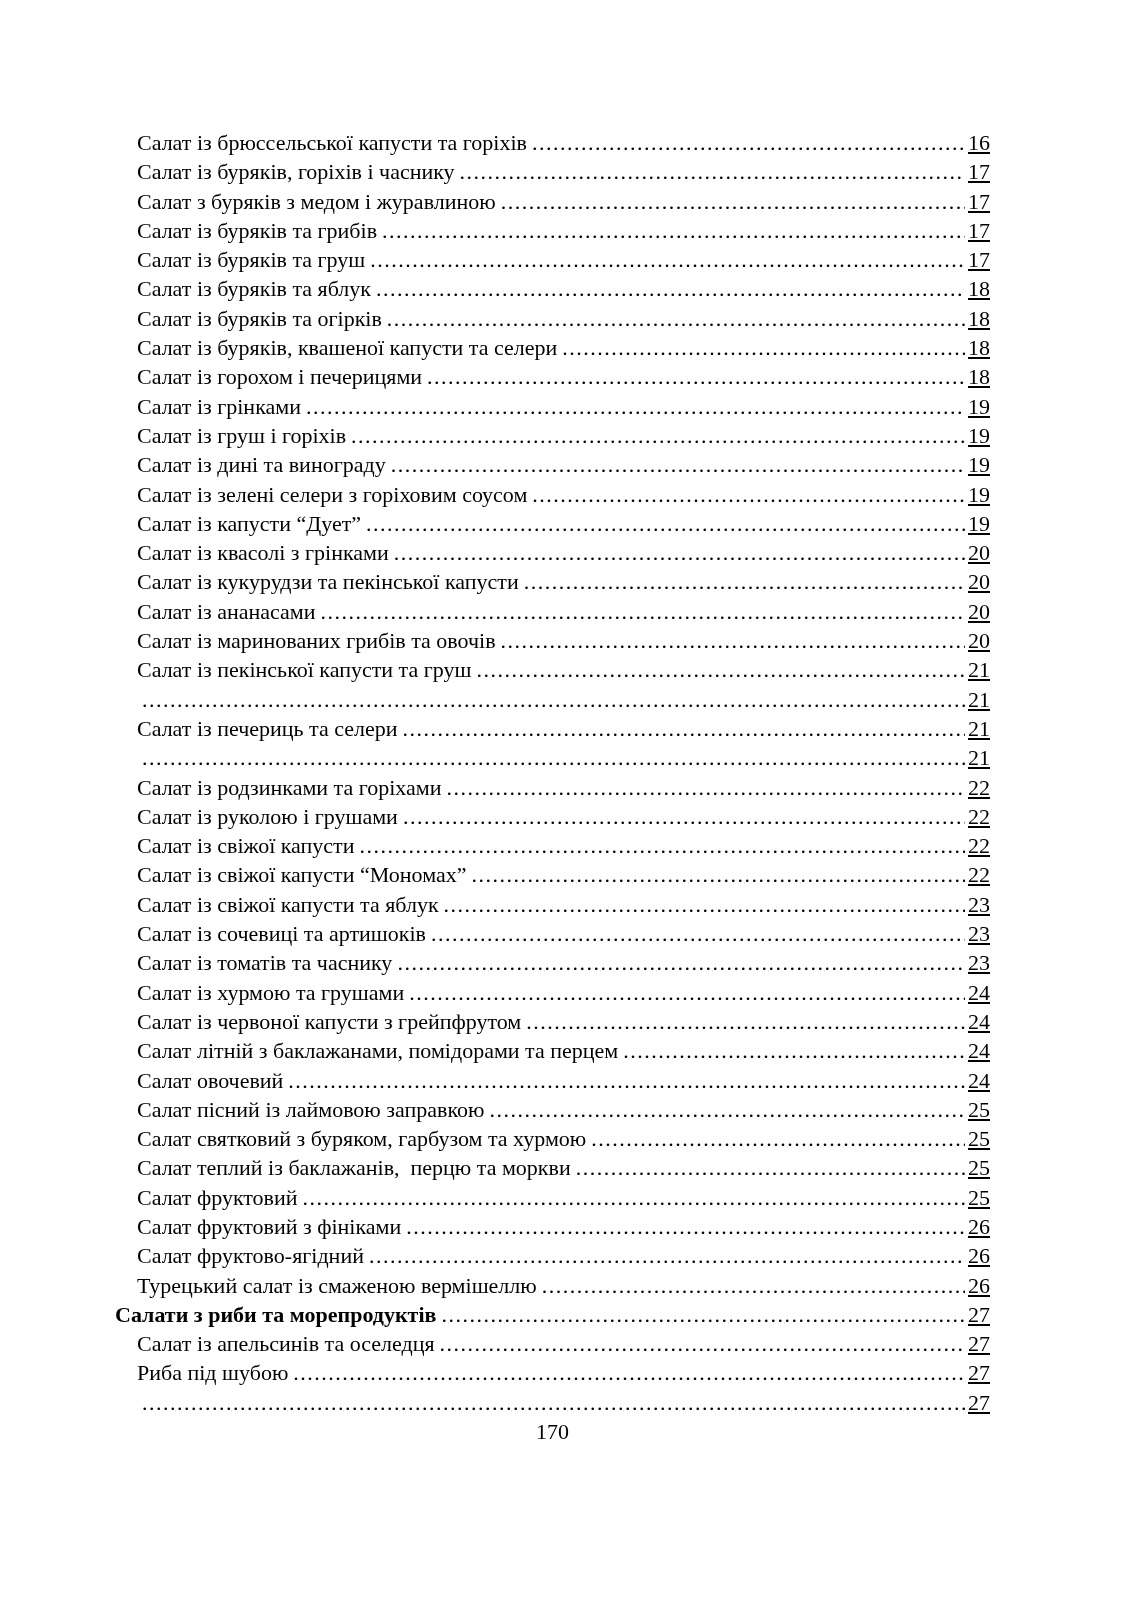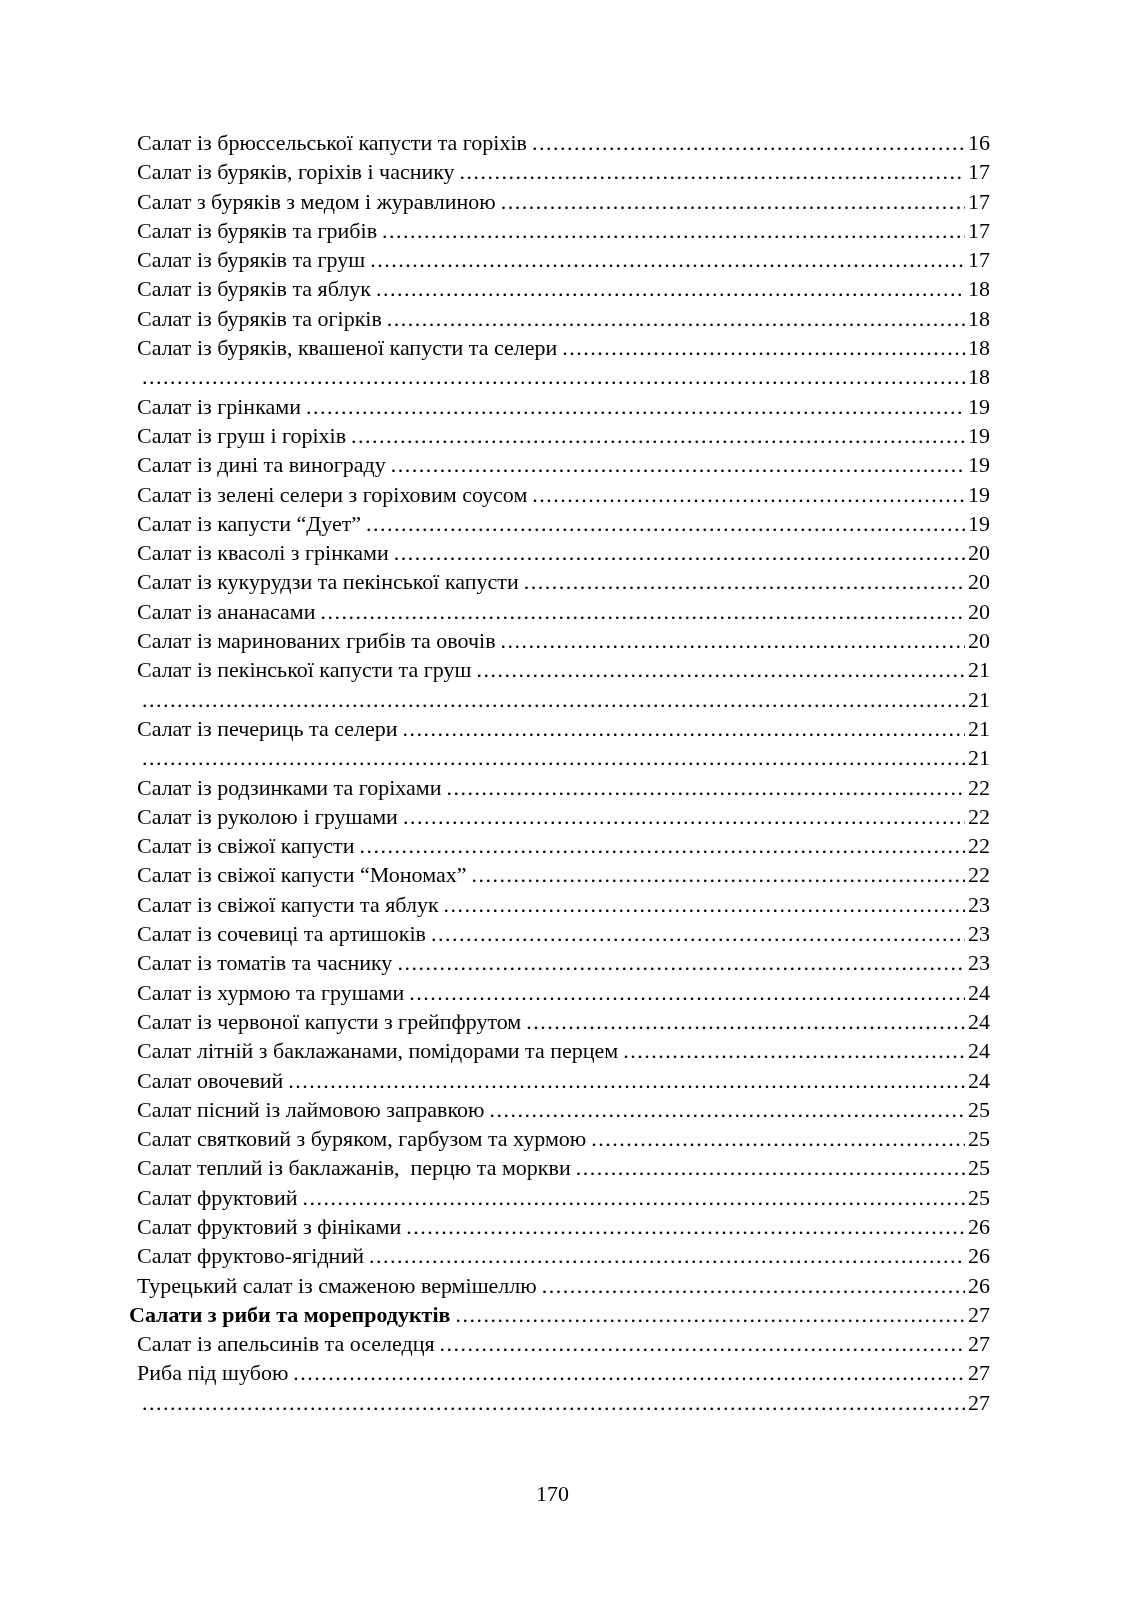--- a/index.html
+++ b/index.html
@@ -24,21 +24,20 @@
     align-items: baseline;
     font-size: 22px;
     line-height: 29.3px;
     padding-left: 22px;
   }
   .toc-row.heading {
     padding-left: 0;
   }
   .toc-row.heading .label {
     font-weight: bold;
-    margin-left: 14px;
   }
   .label {
     white-space: pre;
     flex: 0 0 auto;
     text-align: center;
   }
   .dots {
     flex: 1 1 auto;
     overflow: hidden;
     white-space: nowrap;
@@ -46,23 +45,23 @@
     min-width: 10px;
   }
   .dots::before {
     content: "......................................................................................................................................................................................";
     letter-spacing: 1.5px;
   }
   .pagenum {
     flex: 0 0 auto;
     white-space: nowrap;
     text-align: center;
+    text-decoration: underline;
   }
   .footer {
-    margin-top: 62px;
     text-align: center;
     font-size: 22px;
     line-height: 29px;
   }
 </style>
 </head>
 <body>
 
 <div class="page">
   <div class="toc" id="toc">
@@ -108,20 +107,21 @@
     <span class="pagenum">18</span>
   </div>
 
   <div class="toc-row">
     <span class="label">Салат із буряків, квашеної капусти та селери</span>
     <span class="dots"></span>
     <span class="pagenum">18</span>
   </div>
 
   <div class="toc-row">
+    <span class="label">Салат із горохом і печерицями</span>
     <span class="dots"></span>
     <span class="pagenum">18</span>
   </div>
 
   <div class="toc-row">
     <span class="label">Салат із грінками</span>
     <span class="dots"></span>
     <span class="pagenum">19</span>
   </div>
 

